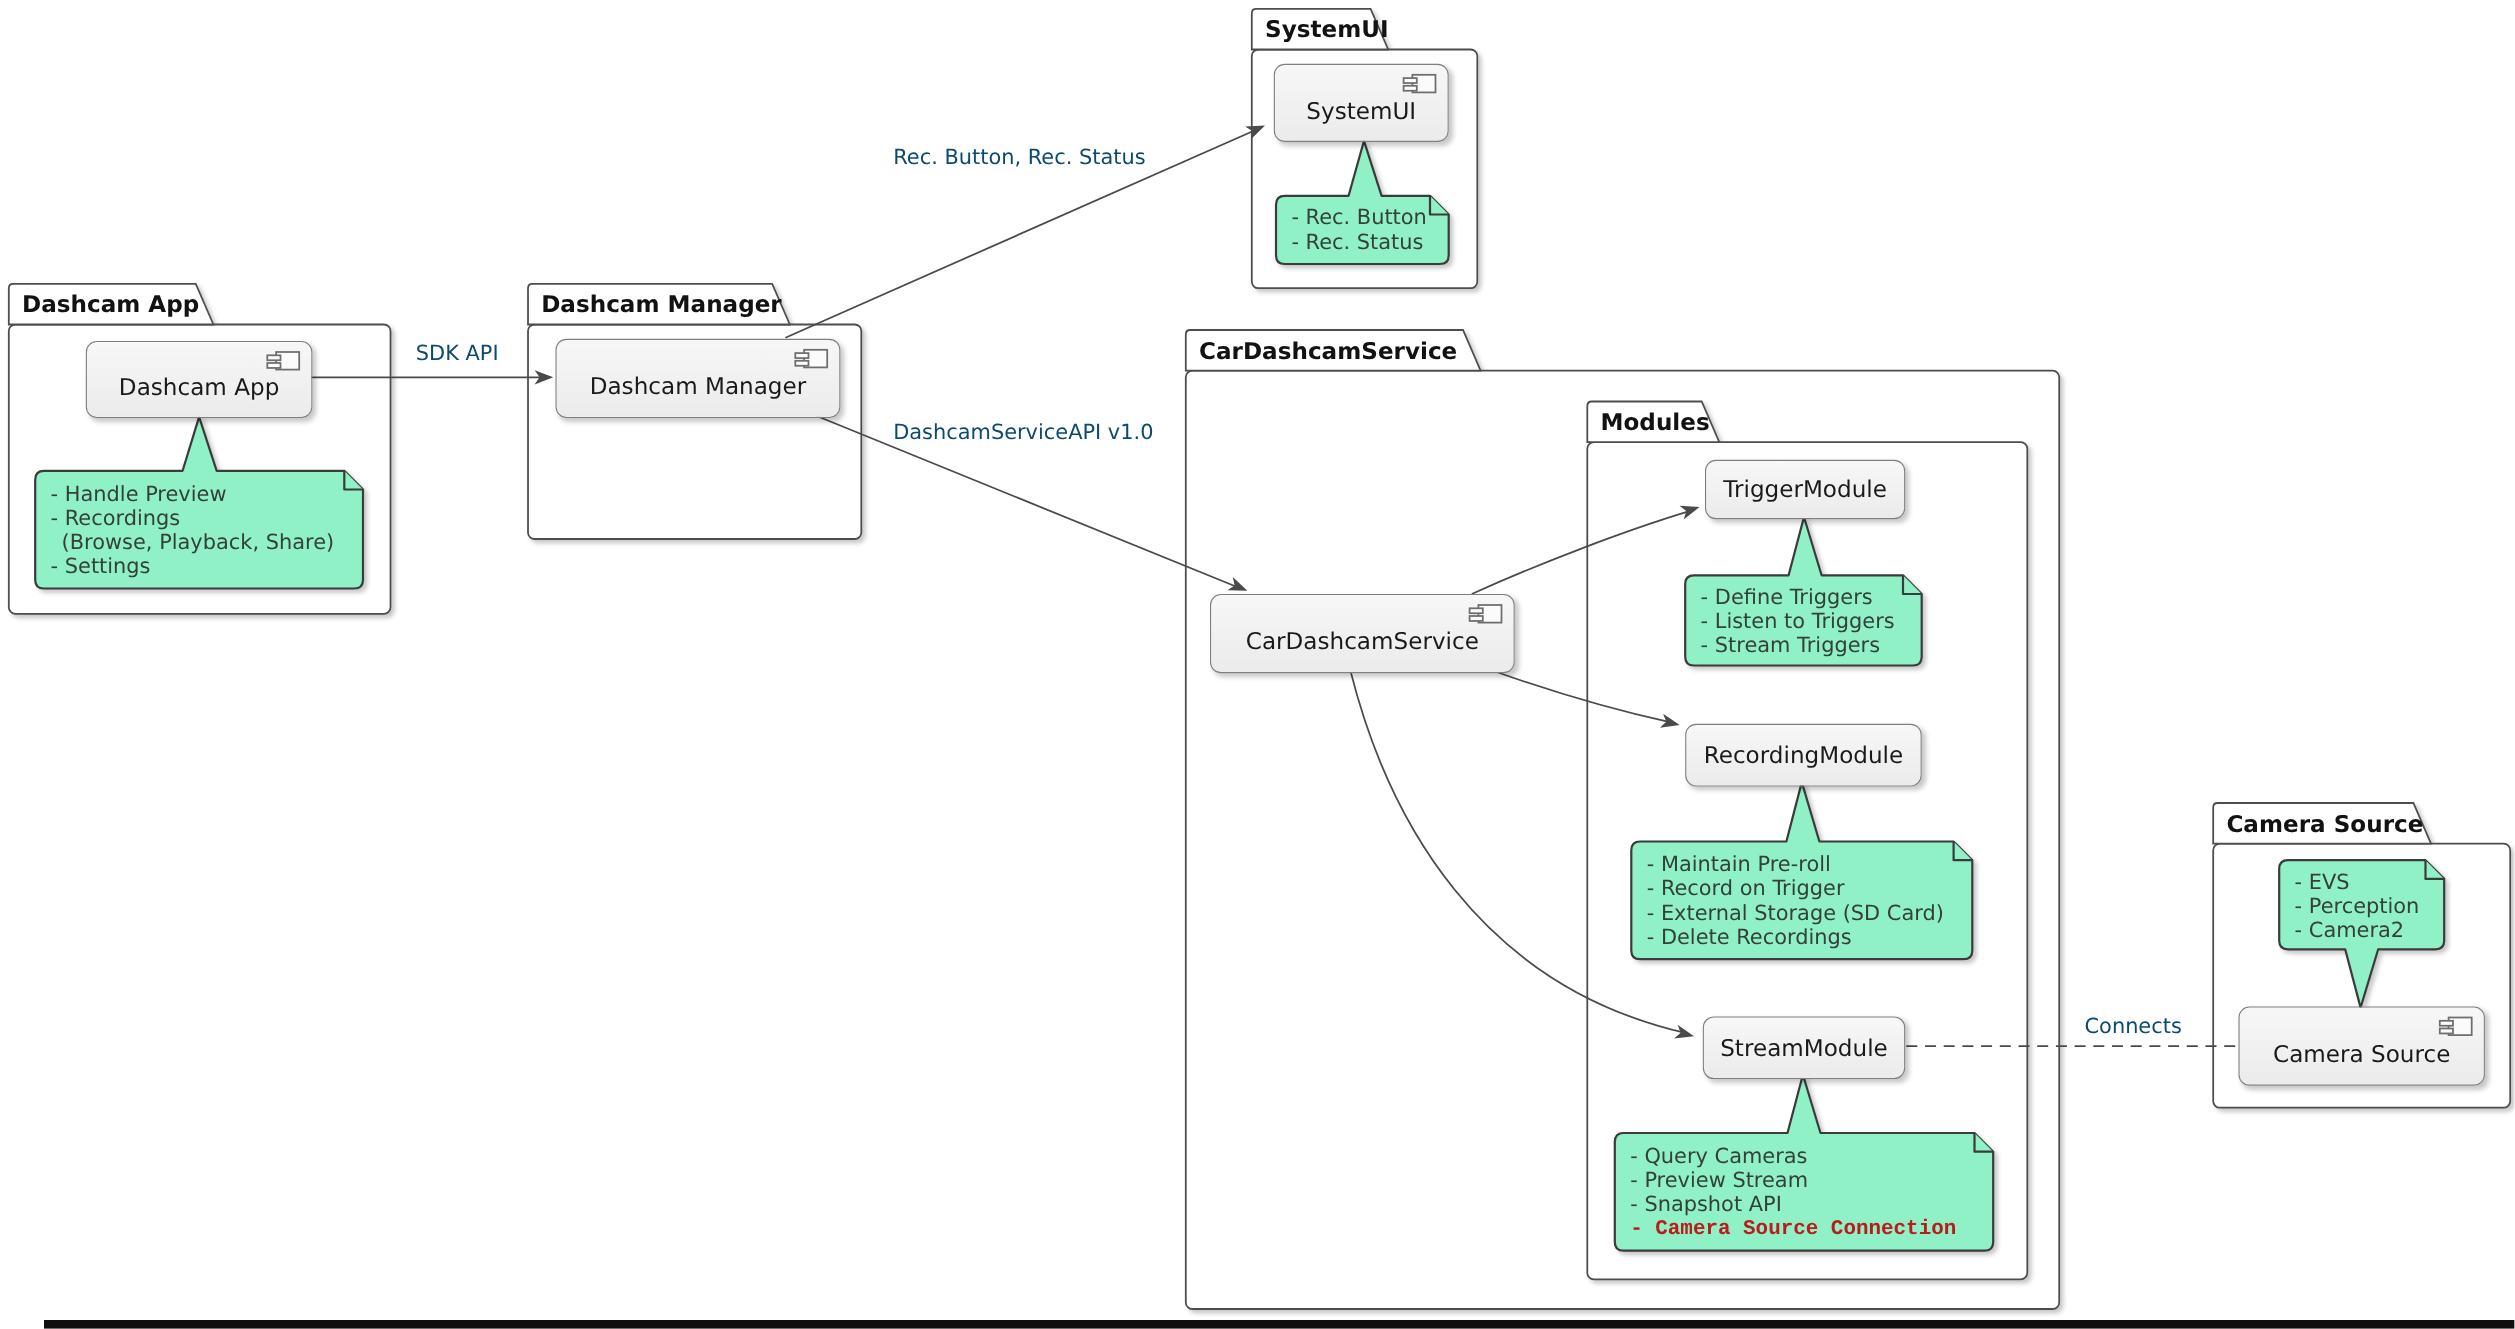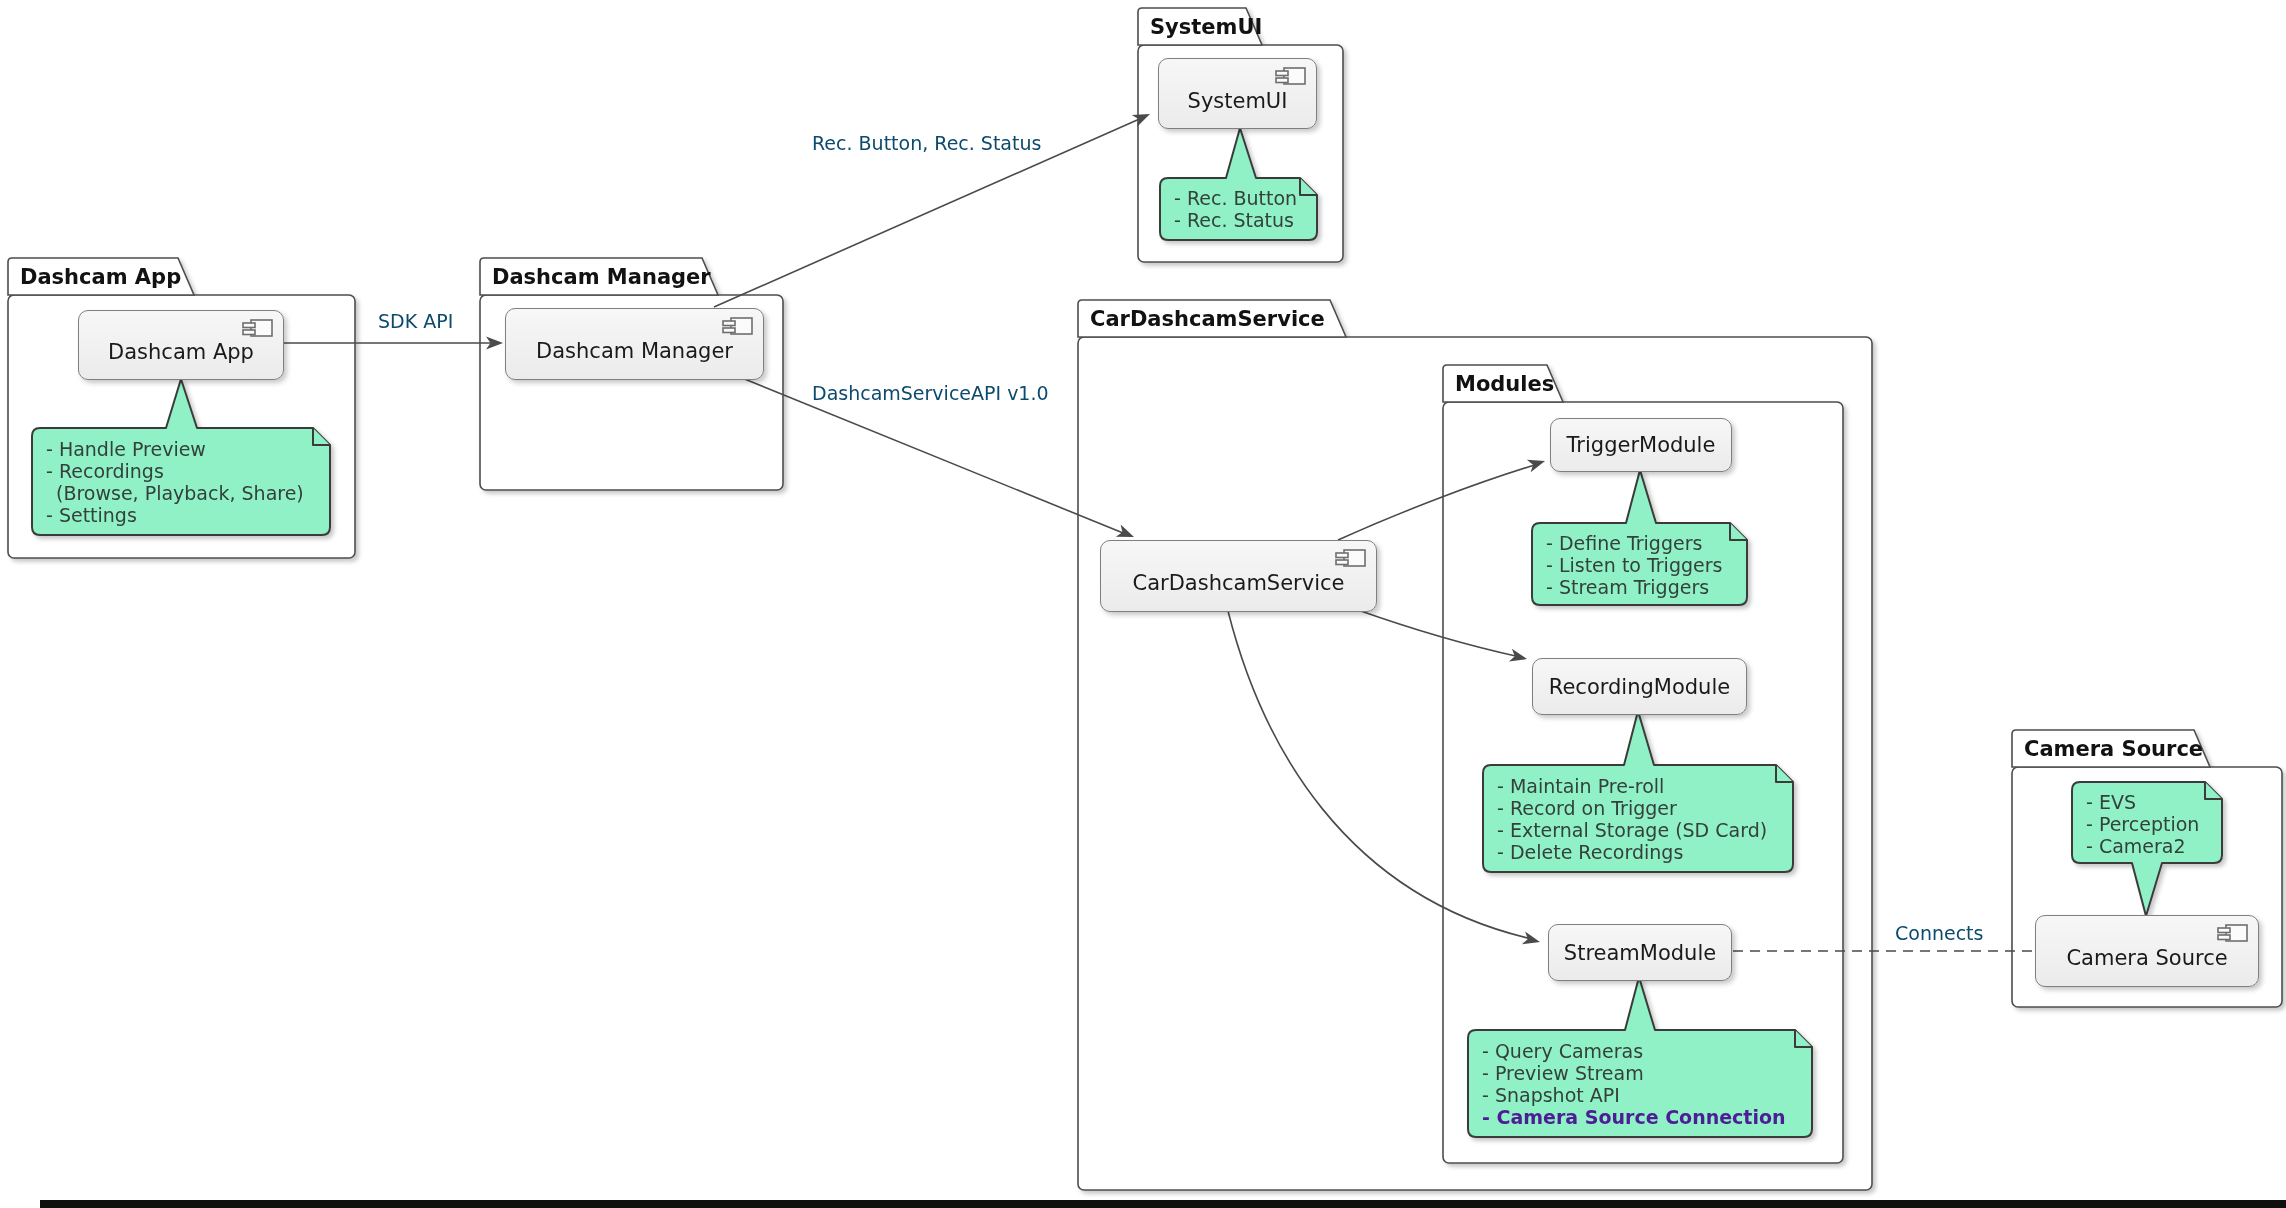--- a/index.html
+++ b/index.html
@@ -10,21 +10,21 @@
   .pkg-title{position:absolute;font-size:21px;font-weight:bold;color:#121212;
              white-space:nowrap;line-height:26px;}
   .component{position:absolute;border:1.6px solid #7f7f7f;border-radius:10px;
              background:linear-gradient(#f7f7f7,#ebebeb);
              box-shadow:3px 3px 5px rgba(0,0,0,.22);
              display:flex;align-items:center;justify-content:center;}
   .component .clabel{font-size:21px;color:#1a1a1a;white-space:nowrap;}
   .component.with-icon .clabel{margin-top:14px;}
   .cicon{position:absolute;top:7px;right:9px;width:33px;height:26px;}
   .note-text{position:absolute;font-size:19px;line-height:22px;color:#33413a;}
-  .note-line.bold{font-weight:bold;color:#4c1d95;}
+  .note-line.bold{font-weight:bold;color:#b91c1c;font-family:Liberation Mono, monospace;}
   .note-line.indent{padding-left:10px;}
   .edge-label{position:absolute;font-size:19px;color:#0c4a6e;white-space:nowrap;}
   .bottom-bar{position:absolute;left:40px;right:0;bottom:0;height:8px;background:#0f0f0f;}
 </style>
 </head>
 <body>
 
 <div id="canvas">
 
   <svg id="wires" width="2286" height="1208" viewBox="0 0 2286 1208">

